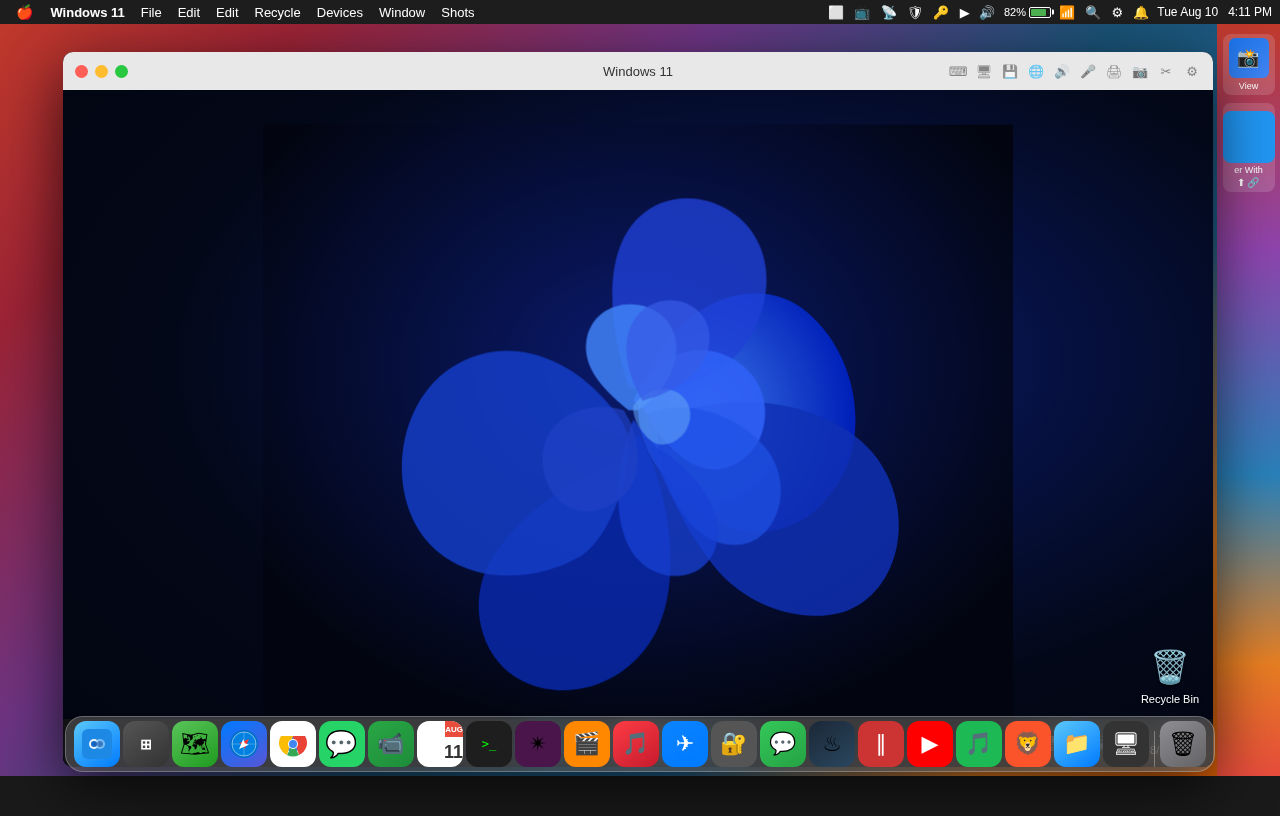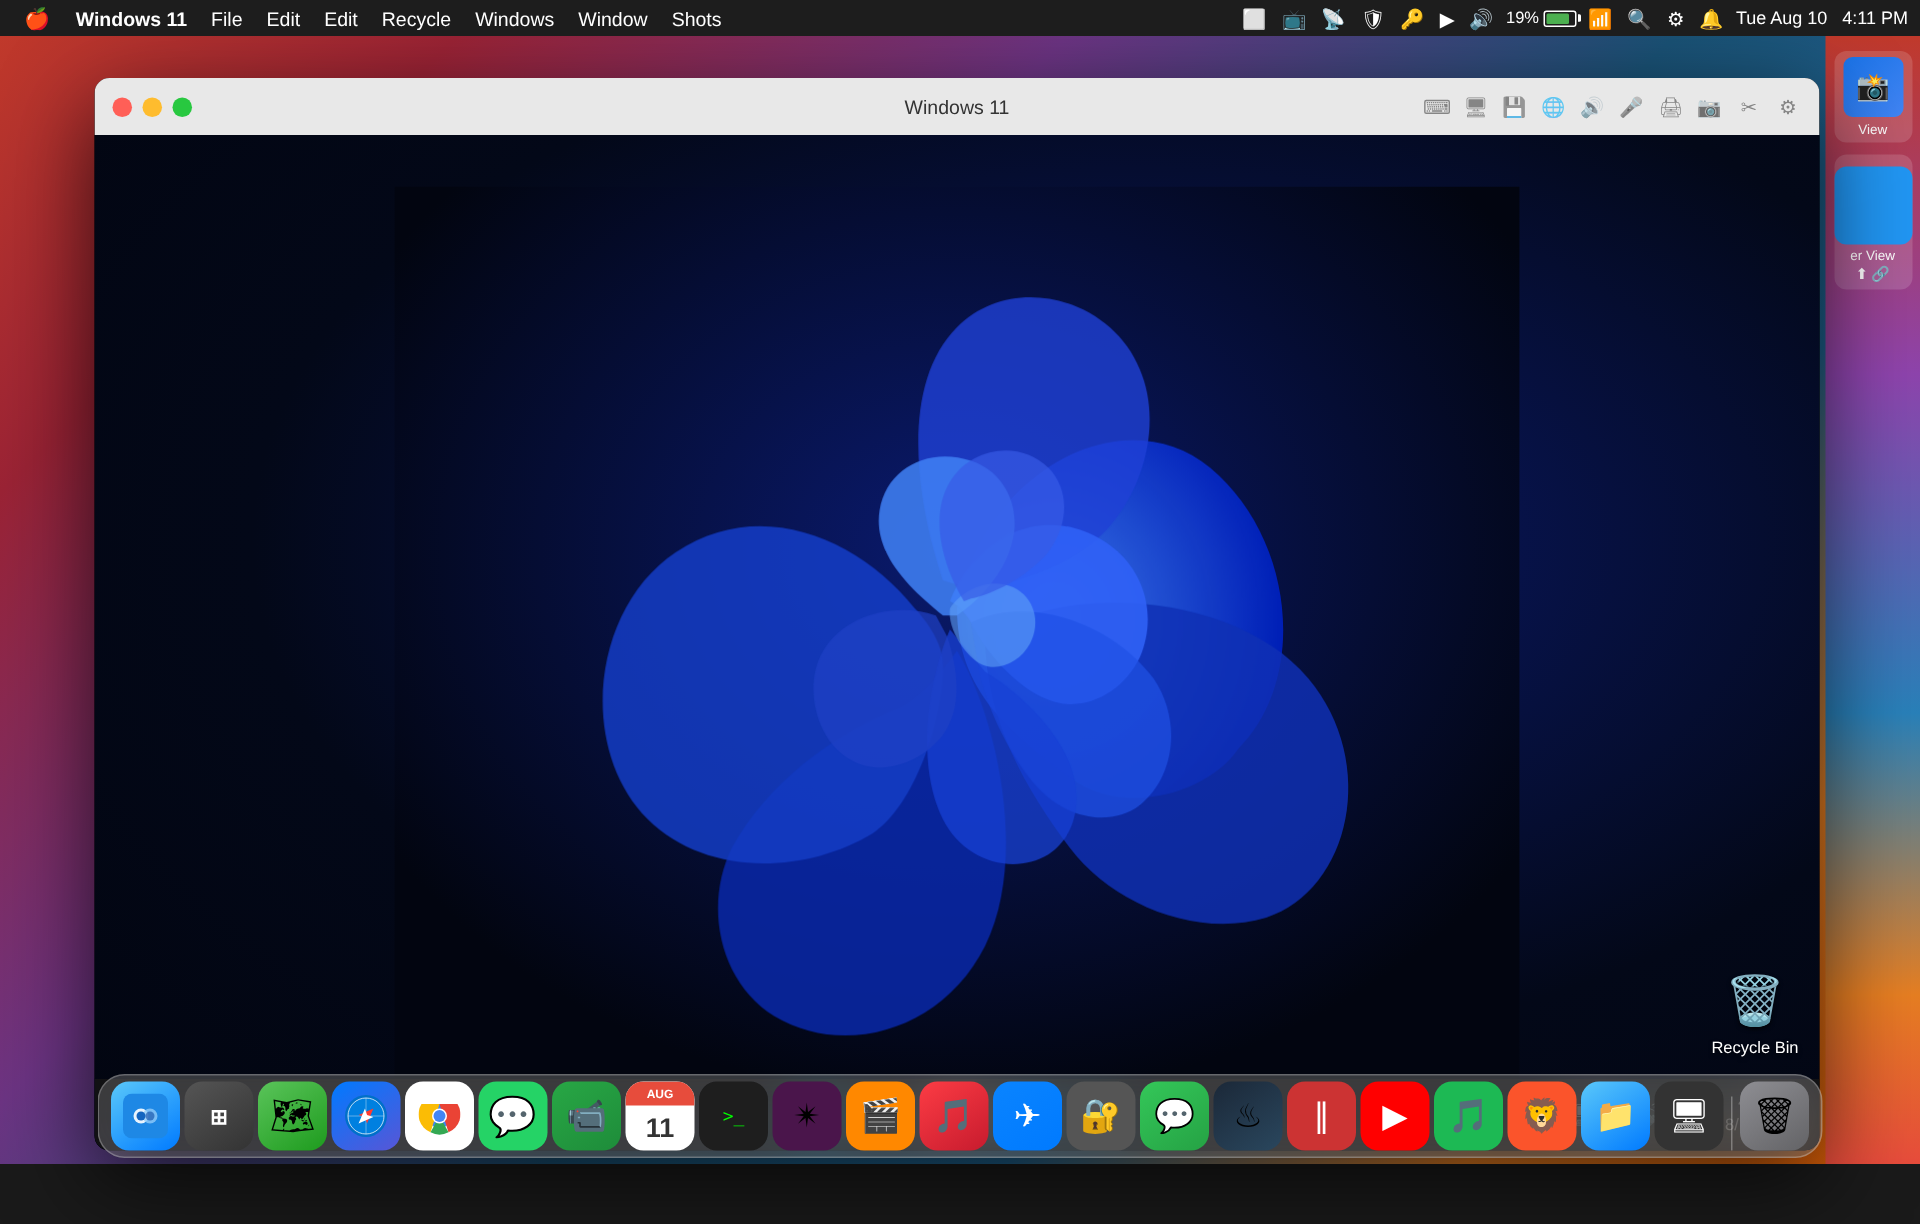--- a/index.html
+++ b/index.html
@@ -369,35 +369,35 @@
 <body>
 
 <div id="menubar">
   <div class="menubar-left">
     <div class="menu-item apple-logo">🍎</div>
     <div class="menu-item menu-bold">Windows 11</div>
     <div class="menu-item">File</div>
     <div class="menu-item">Edit</div>
     <div class="menu-item">Edit</div>
     <div class="menu-item">Recycle</div>
-    <div class="menu-item">Windows</div>
+    <div class="menu-item">Devices</div>
     <div class="menu-item">Window</div>
     <div class="menu-item">Shots</div>
   </div>
   <div class="menubar-right">
 
     <span class="menubar-icon">⬜</span>
     <span class="menubar-icon">📺</span>
     <span class="menubar-icon">📡</span>
     <span class="menubar-icon">🛡</span>
     <span class="menubar-icon">🔑</span>
     <span class="menubar-icon">▶</span>
     <span class="menubar-icon">🔊</span>
     <div class="battery-area">
-      <span style="color:#fff;font-size:11px;">19%</span>
+      <span style="color:#fff;font-size:11px;">82%</span>
       <div class="battery-icon">
         <div class="battery-body">
           <div class="battery-fill"></div>
         </div>
       </div>
     </div>
     <span class="menubar-icon">📶</span>
     <span class="menubar-icon">🔍</span>
     <span class="menubar-icon">⚙</span>
     <span class="menubar-icon">🔔</span>
@@ -409,21 +409,21 @@
 
   <div id="macos-bg"></div>
 
   <div id="right-sidebar">
     <div class="sidebar-card">
       <div style="width:40px;height:40px;background:linear-gradient(135deg,#1a73e8,#4285f4);border-radius:6px;margin-bottom:3px;display:flex;align-items:center;justify-content:center;color:#fff;font-size:18px;">📸</div>
       <span>View</span>
     </div>
     <div class="sidebar-card">
       <div class="sidebar-card-blue"></div>
-      <span style="margin-top:2px;">er View</span>
+      <span style="margin-top:2px;">er With</span>
       <div style="display:flex;gap:2px;margin-top:2px;">
         <span style="font-size:10px;">⬆</span>
         <span style="font-size:10px;">🔗</span>
       </div>
     </div>
   </div>
 
   <div id="vm-window">
 
     <div id="vm-titlebar">
@@ -600,21 +600,21 @@
         <circle cx="14" cy="14" r="4" fill="#4285f4"></circle>
       </svg>
     </div>
     <div class="dock-icon dock-whatsapp" title="WhatsApp">
       <span style="font-size:26px;">💬</span>
     </div>
     <div class="dock-icon dock-facetime" title="FaceTime" style="background:linear-gradient(145deg,#28a745,#1e8c3a);">
       <span style="font-size:22px;color:#fff;">📹</span>
     </div>
     <div class="dock-icon" title="Calendar" style="background:#fff;overflow:hidden;">
-      <div style="width:100%;height:100%;display:flex;flex-direction:column;">
+      <div style="width:100%;height:100%;display:flex;flex-direction:column;align-items:flex-end;">
         <div style="background:#e74c3c;height:35%;display:flex;align-items:center;justify-content:center;font-size:8px;color:#fff;font-weight:bold;">AUG</div>
         <div style="flex:1;display:flex;align-items:center;justify-content:center;font-size:18px;font-weight:bold;color:#333;">11</div>
       </div>
     </div>
     <div class="dock-icon dock-terminal" title="Terminal" style="background:#1e1e1e;color:#0f0;font-size:12px;font-family:monospace;">
       &gt;_
     </div>
     <div class="dock-icon dock-slack" title="Slack" style="background:#4a154b;">
       <span style="font-size:22px;">✴</span>
     </div>

